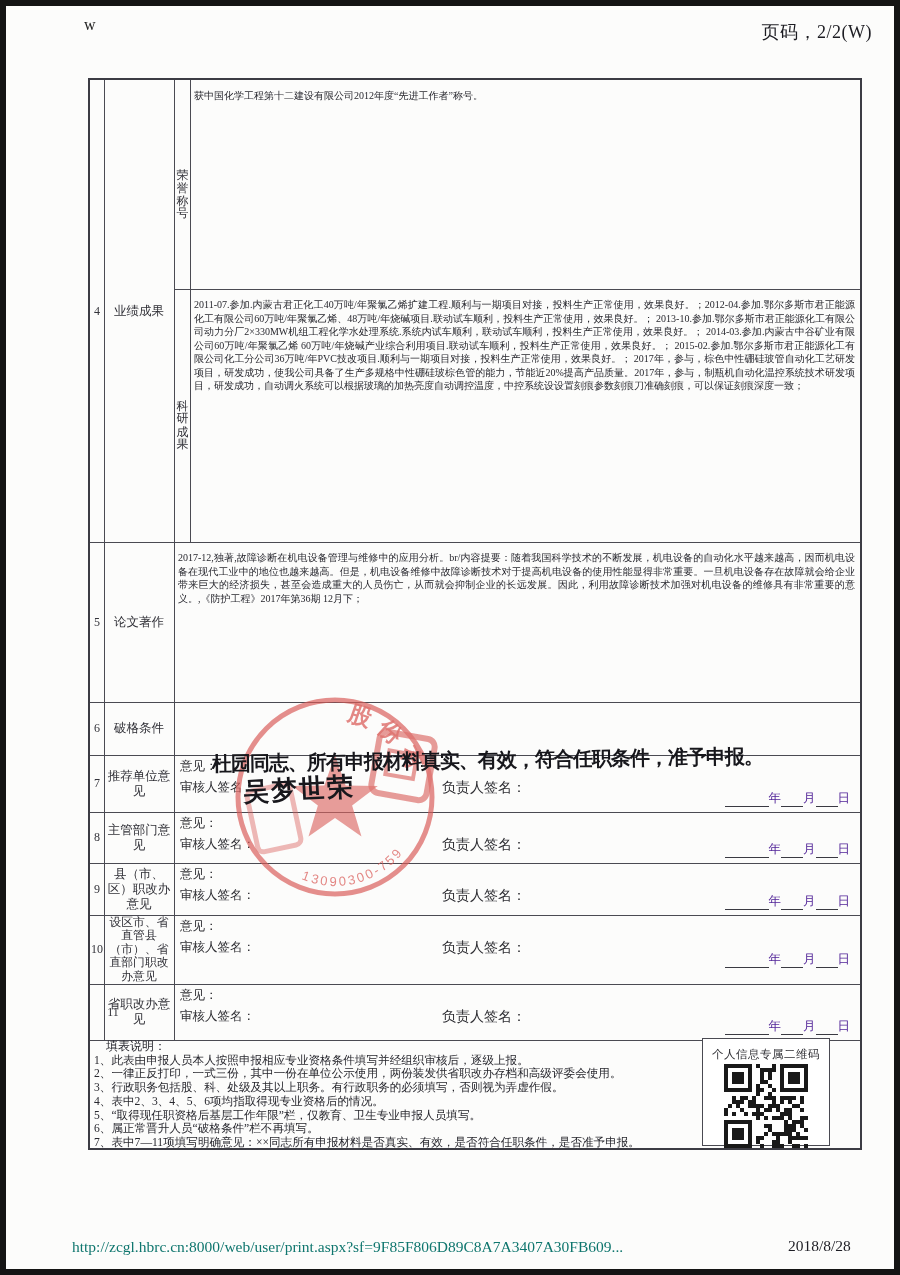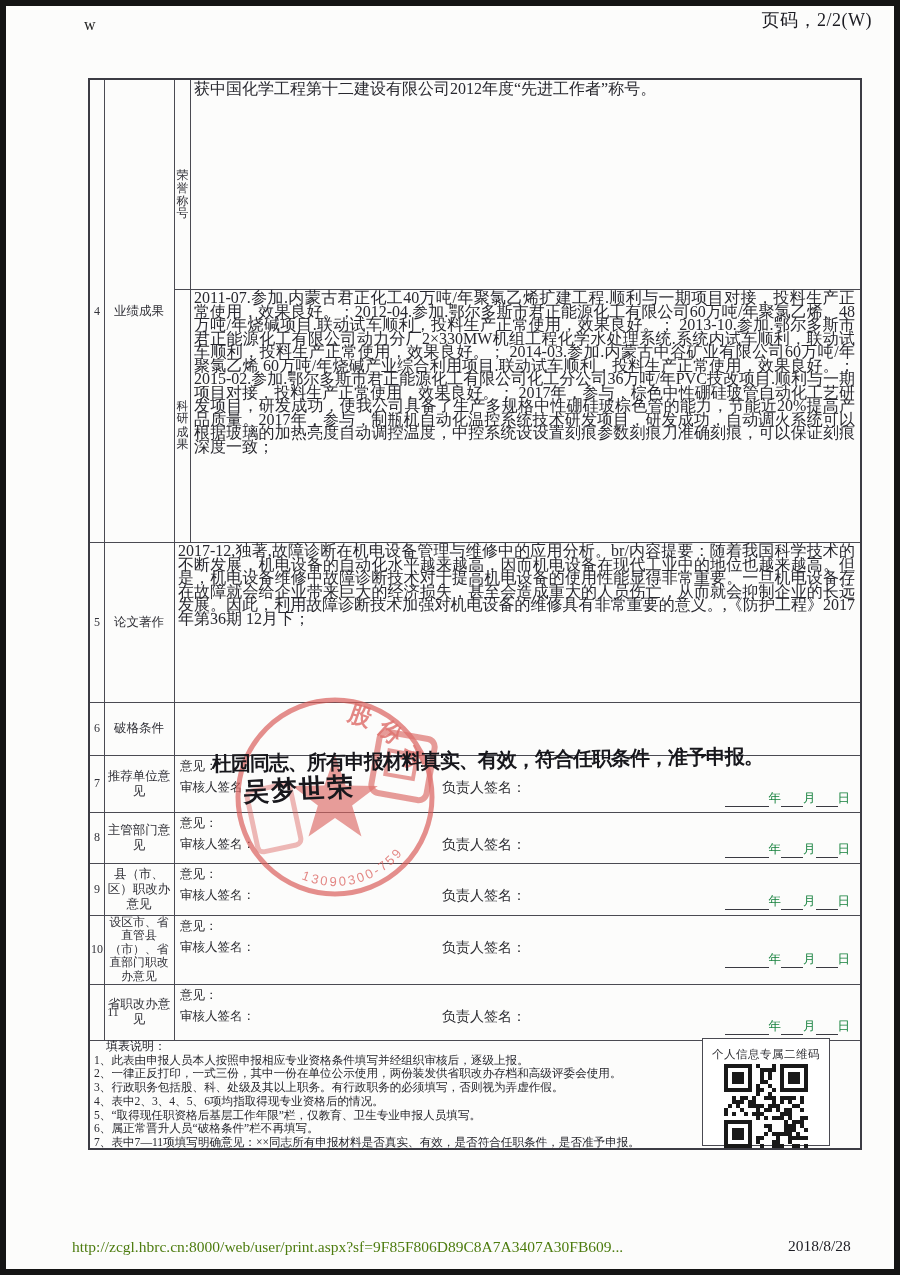--- a/index.html
+++ b/index.html
@@ -6,59 +6,59 @@
   body{
     width:900px;height:1275px;position:relative;overflow:hidden;
     background:#fcfcfb;
     font-family:"Liberation Serif","DejaVu Serif",serif;
     color:#2e2e33;
   }
   .page-frame{position:absolute;inset:0;border:6px solid #141414;pointer-events:none;z-index:50;}
 
   
   .corner-mark{position:absolute;left:84px;top:16px;font-size:16px;color:#222;}
-  .page-number{position:absolute;right:28px;top:8px;font-size:18px;color:#1c1c22;letter-spacing:.5px;}
+  .page-number{position:absolute;right:28px;top:20px;font-size:18px;color:#1c1c22;letter-spacing:.5px;}
 
   
   .doc-table{position:absolute;left:88px;top:78px;width:774px;height:1072px;border:2px solid #3c3c44;box-sizing:border-box;}
   .hline{position:absolute;height:0;border-top:1px solid #4a4a52;}
   .vline{position:absolute;width:0;border-left:1px solid #4a4a52;}
 
   .cell{position:absolute;box-sizing:border-box;}
   .num-cell{width:14px;display:flex;align-items:center;justify-content:center;font-size:12px;color:#33333a;}
   .label-cell{left:14px;width:70px;display:flex;align-items:center;justify-content:center;text-align:center;font-size:12.5px;line-height:15px;color:#2f2f36;padding:0 3px;}
   .sublabel-cell{left:84px;width:16px;display:flex;align-items:center;justify-content:center;
     writing-mode:vertical-lr;text-orientation:upright;font-size:12px;letter-spacing:13px;color:#2f2f36;}
-  .content-cell{font-size:16px;line-height:13.5px;text-align:justify;color:#27272e;padding:2px 5px 2px 4px;}
+  .content-cell{font-size:10px;line-height:13.5px;text-align:justify;color:#27272e;padding:9px 5px 2px 4px;}
 
   .opinion-area{position:absolute;left:84px;right:0;}
   .op-line1{position:absolute;left:6px;top:3px;font-size:12.5px;}
   .op-reviewer{position:absolute;left:6px;top:24px;font-size:12.5px;}
   .op-manager{position:absolute;left:268px;top:24px;font-size:14px;}
-  .dateline{position:absolute;right:10px;bottom:5px;font-size:12.5px;color:#15803d;white-space:nowrap;}
+  .dateline{position:absolute;right:10px;bottom:5px;font-size:12.5px;color:#4c1d95;white-space:nowrap;}
   .dateline .ul{display:inline-block;border-bottom:1px solid #3a3a42;height:12px;vertical-align:bottom;}
   .w44{width:44px}.w22{width:22px}
 
   
   .notes-block{position:absolute;left:4px;right:140px;top:960px;height:110px;font-size:11.6px;line-height:13.7px;color:#27272e;}
   .notes-title{font-size:12px;margin-left:12px;}
   .notes-block ol{margin:0;padding:0;list-style:none;}
 
   .qr-box{position:absolute;left:612px;top:958px;width:128px;height:108px;border:1px solid #4a4a52;box-sizing:border-box;background:#fff;}
   .qr-title{font-size:11.5px;text-align:center;margin-top:8px;letter-spacing:.5px;}
   .qr-svg{display:block;margin:2px auto 0;}
 
   
   .stamp{position:absolute;left:190px;top:645px;width:300px;height:300px;z-index:20;pointer-events:none;opacity:.85;}
   .handwriting{position:absolute;z-index:30;color:#17171c;font-family:"Liberation Sans","DejaVu Sans",sans-serif;font-weight:bold;pointer-events:none;}
   .hw-comment{left:212px;top:747px;width:520px;font-size:20px;letter-spacing:-1px;transform:rotate(-.8deg);white-space:nowrap;}
   .hw-signature{left:243px;top:772px;font-size:26px;letter-spacing:2px;transform:rotate(-3deg);}
 
   
-  .footer-url{position:absolute;left:72px;top:1238px;font-size:15.5px;color:#4d7c0f;}
+  .footer-url{position:absolute;left:72px;top:1238px;font-size:15.5px;color:#0f766e;}
   .footer-date{position:absolute;left:788px;top:1237px;font-size:15.5px;color:#1d1d24;}
 </style>
 </head>
 <body>
 
 <div class="page-frame"></div>
 
 <div class="corner-mark">w</div>
 <div class="page-number">页码，2/2(W)</div>
 

